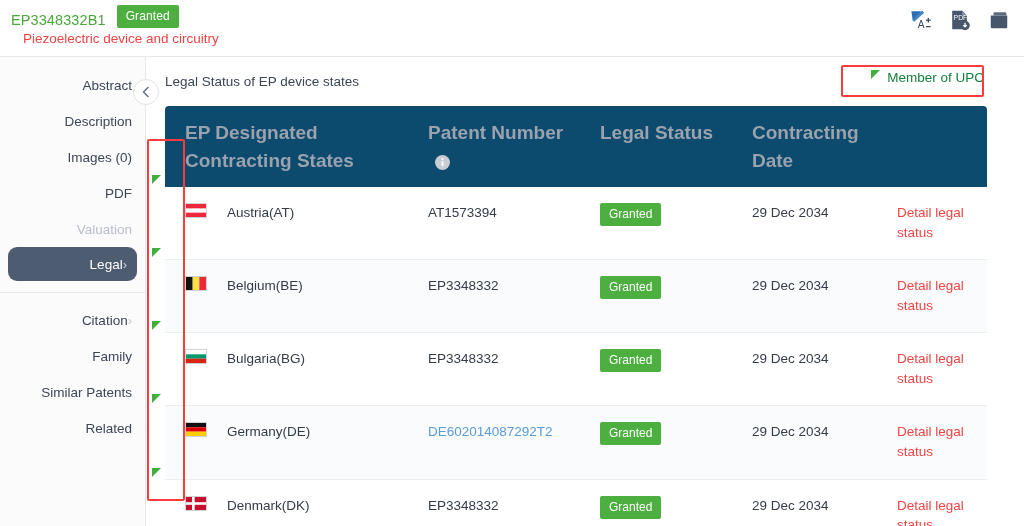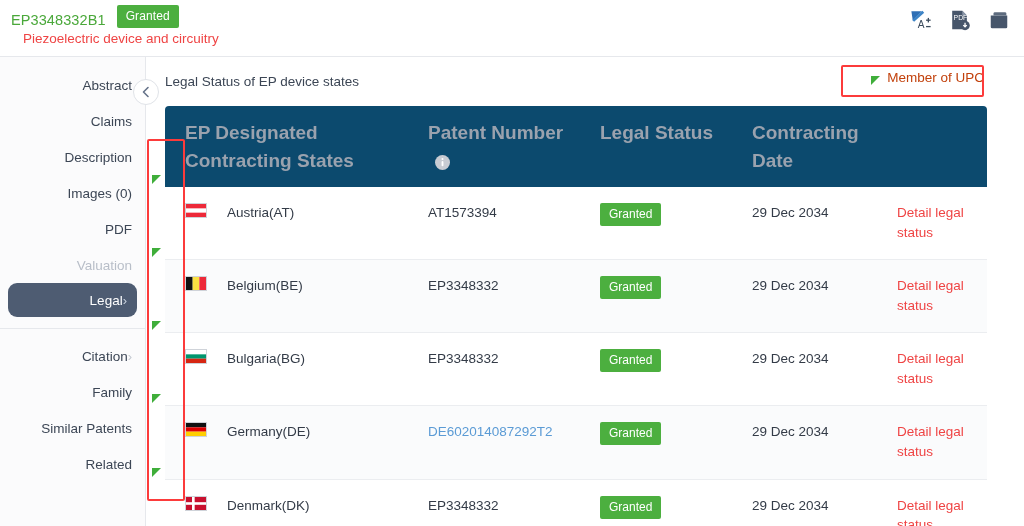--- a/index.html
+++ b/index.html
@@ -51,22 +51,22 @@
     border-radius:50%; background:#fff; border:1px solid #e0e3e8;
     display:flex; align-items:center; justify-content:center; cursor:pointer; z-index:6;
   }
 
   
   .main { position:absolute; left:147px; top:57px; width:877px; height:469px; background:#fff; }
   .panel-title { position:absolute; left:18px; top:17px; font-size:13.5px; color:#3c4655; }
 
   .upc-legend {
     position:absolute; right:40px; top:13px;
-    display:flex; align-items:flex-end; gap:7px;
-    font-size:13.5px; color:#c2410c;
+    display:flex; align-items:flex-start; gap:7px;
+    font-size:13.5px; color:#15803d;
   }
   .flag-tri { width:0;height:0; border-left:9px solid #3fae3a; border-bottom:9px solid transparent; display:block; }
 
   
   .table-wrap { position:absolute; left:18px; top:49px; width:822px; }
   table { width:822px; border-collapse:collapse; table-layout:fixed; }
   thead th {
     background:#0c4a6e; color:#9aa2ae; font-weight:bold; font-size:19px;
     text-align:left; padding:13px 0 13px 20px; vertical-align:top; line-height:1.45;
   }
@@ -136,24 +136,20 @@
     <div class="header-rule"></div>
   </div>
 
   <div class="sidebar">
 
     <div class="nav-item">
       <span>Abstract</span>
       <span class="nav-chev"></span>
     </div>
     <div class="nav-item">
-      <span>Claims</span>
-      <span class="nav-chev"></span>
-    </div>
-    <div class="nav-item">
       <span>Description</span>
       <span class="nav-chev"></span>
     </div>
     <div class="nav-item">
       <span>Images (0)</span>
       <span class="nav-chev"></span>
     </div>
     <div class="nav-item">
       <span>PDF</span>
       <span class="nav-chev"></span>

